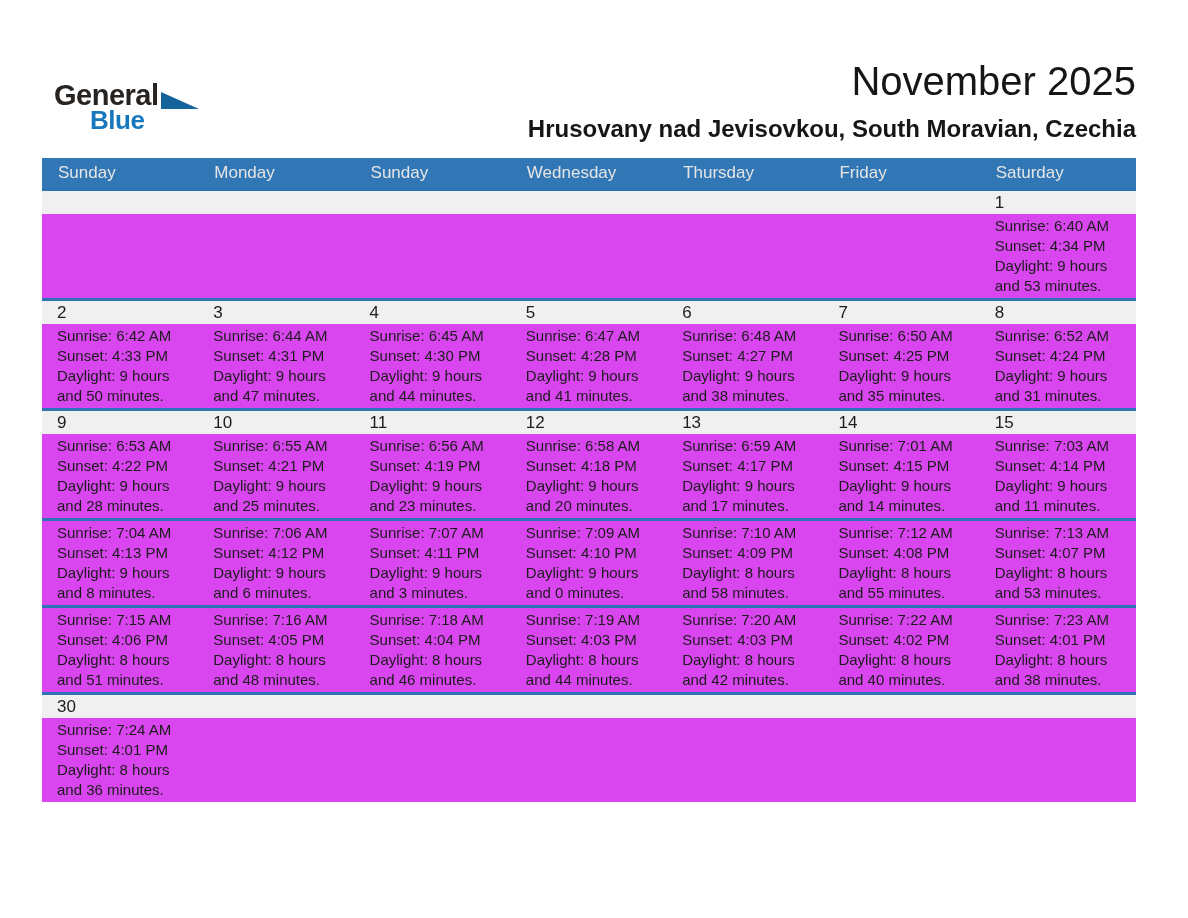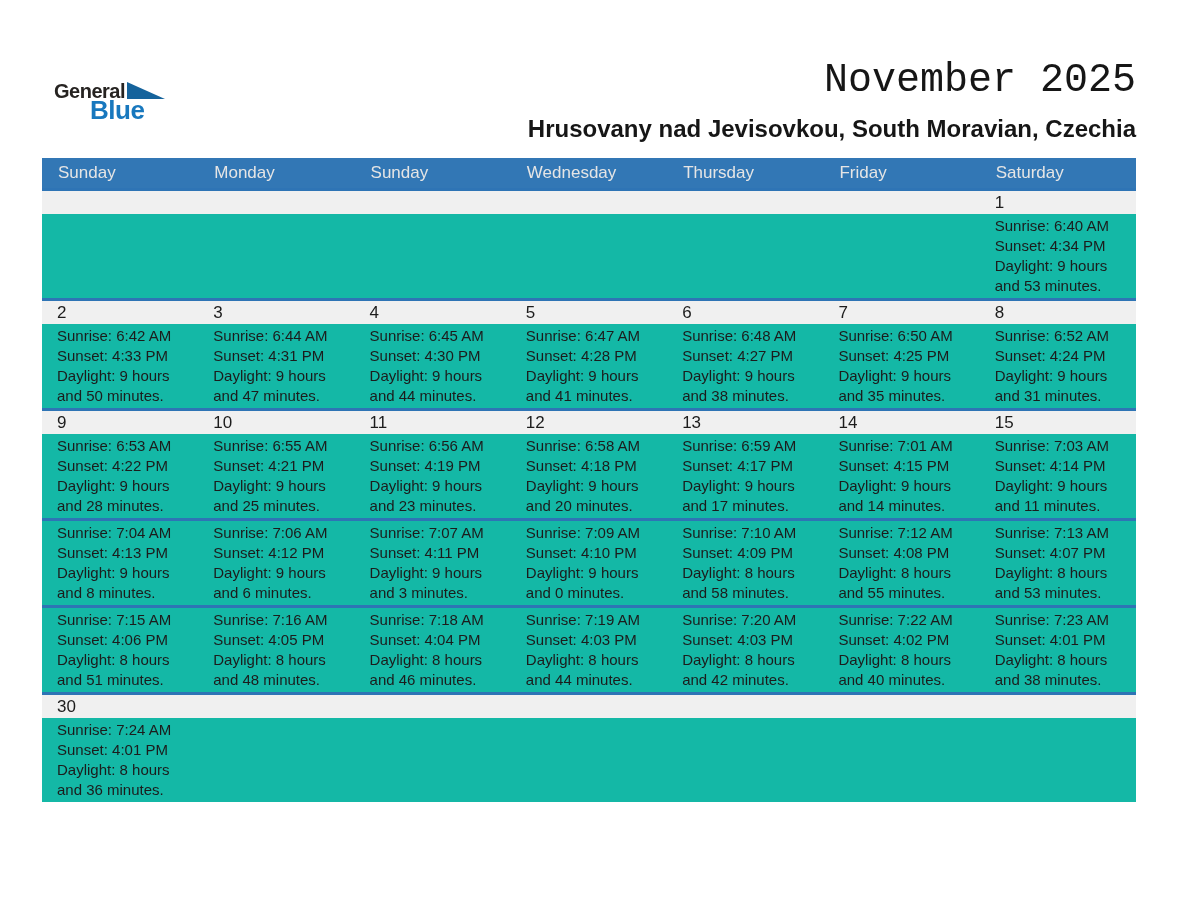--- a/index.html
+++ b/index.html
@@ -17,30 +17,30 @@
     font-family:"Liberation Sans", sans-serif;color:var(--ink);
     overflow:hidden;
   }
   .top{
     display:flex;justify-content:space-between;align-items:flex-start;
     padding:60px 52px 0 42px;
   }
   .logo{margin-left:12px;margin-top:20px;line-height:1.1;}
   .logo-line1{
     display:flex;align-items:flex-end;
-    font-size:20px;font-weight:600;letter-spacing:-0.5px;color:#262321;
+    font-size:29px;font-weight:600;letter-spacing:-0.5px;color:#262321;
   }
   .logo-tri{margin-left:2px;margin-bottom:3px;display:block;}
   .logo-line2{
     font-size:26px;font-weight:600;letter-spacing:-0.5px;
     color:var(--logo-blue);margin-left:36px;margin-top:-6px;
   }
   .titles{text-align:right;}
   .page-title{
-    margin:0;font-size:40px;font-weight:400;line-height:1.05;color:#161616;font-family:Liberation Mono, monospace;
+    margin:0;font-size:40px;font-weight:400;line-height:1.05;color:#161616;
   }
   .page-subtitle{
     margin-top:13px;font-size:24px;font-weight:700;color:#161616;
   }
   .calendar{margin:15px 52px 0 42px;}
   .weekday-row{
     display:grid;grid-template-columns:repeat(7,1fr);
     background:var(--header-bg);height:30px;align-items:center;
   }
   .weekday-cell{
@@ -48,21 +48,21 @@
     white-space:nowrap;overflow:hidden;
   }
   .week-row{border-top:3px solid var(--row-border);}
   .num-strip{
     display:grid;grid-template-columns:repeat(7,1fr);
     background:var(--strip-bg);height:23px;align-items:center;
   }
   .num-cell{font-size:17px;padding-left:15px;color:#1C1C1C;}
   .detail-strip{
     display:grid;grid-template-columns:repeat(7,1fr);
-    background:#14b8a6;padding:2px 0 2px 0;min-height:84px;
+    background:#d946ef;padding:2px 0 2px 0;min-height:84px;
   }
   .detail-cell{padding-left:15px;padding-right:4px;}
   .detail-line{
     font-size:15px;line-height:20px;color:#1C1C1C;white-space:nowrap;
   }
 </style>
 </head>
 <body>
 
 <div class="top">

